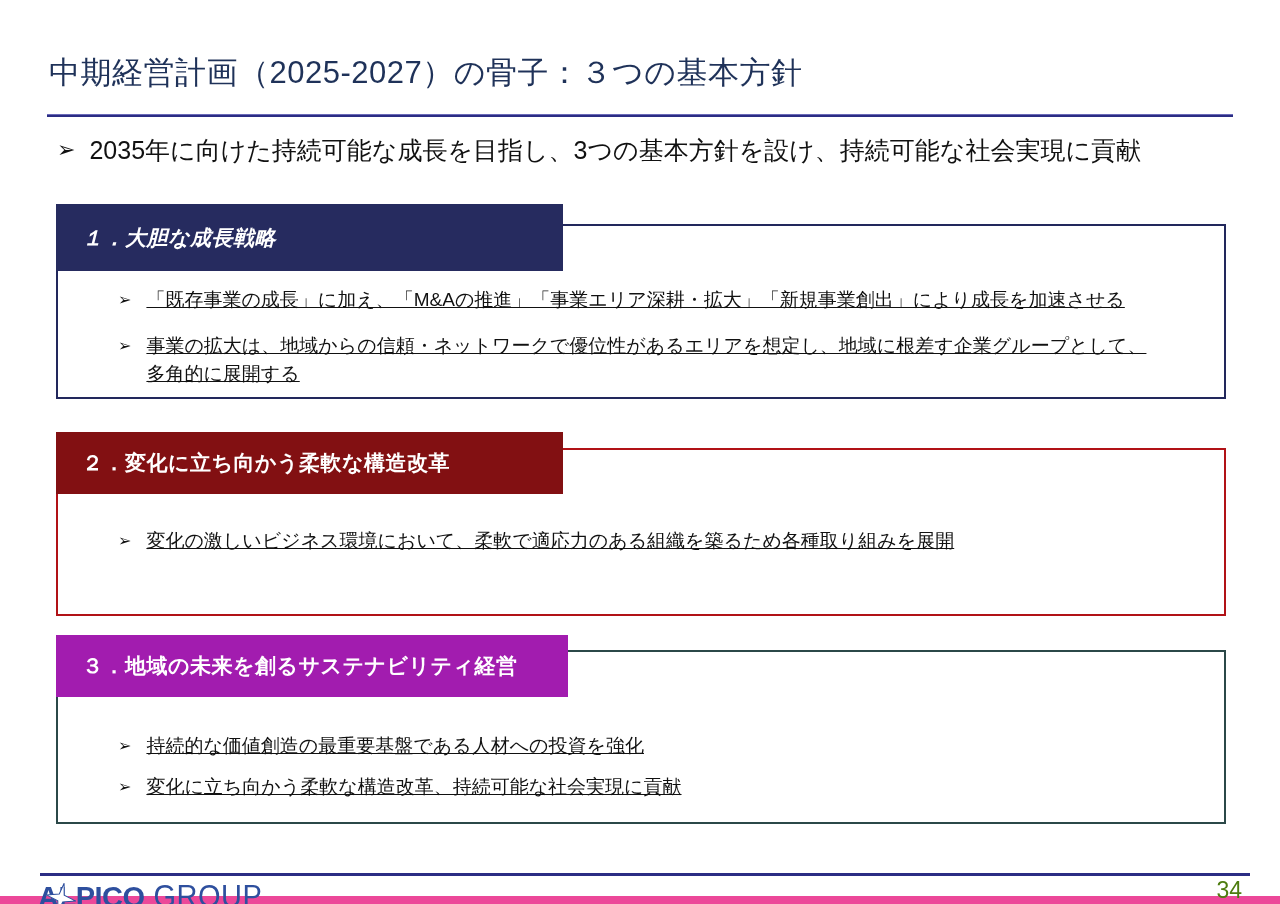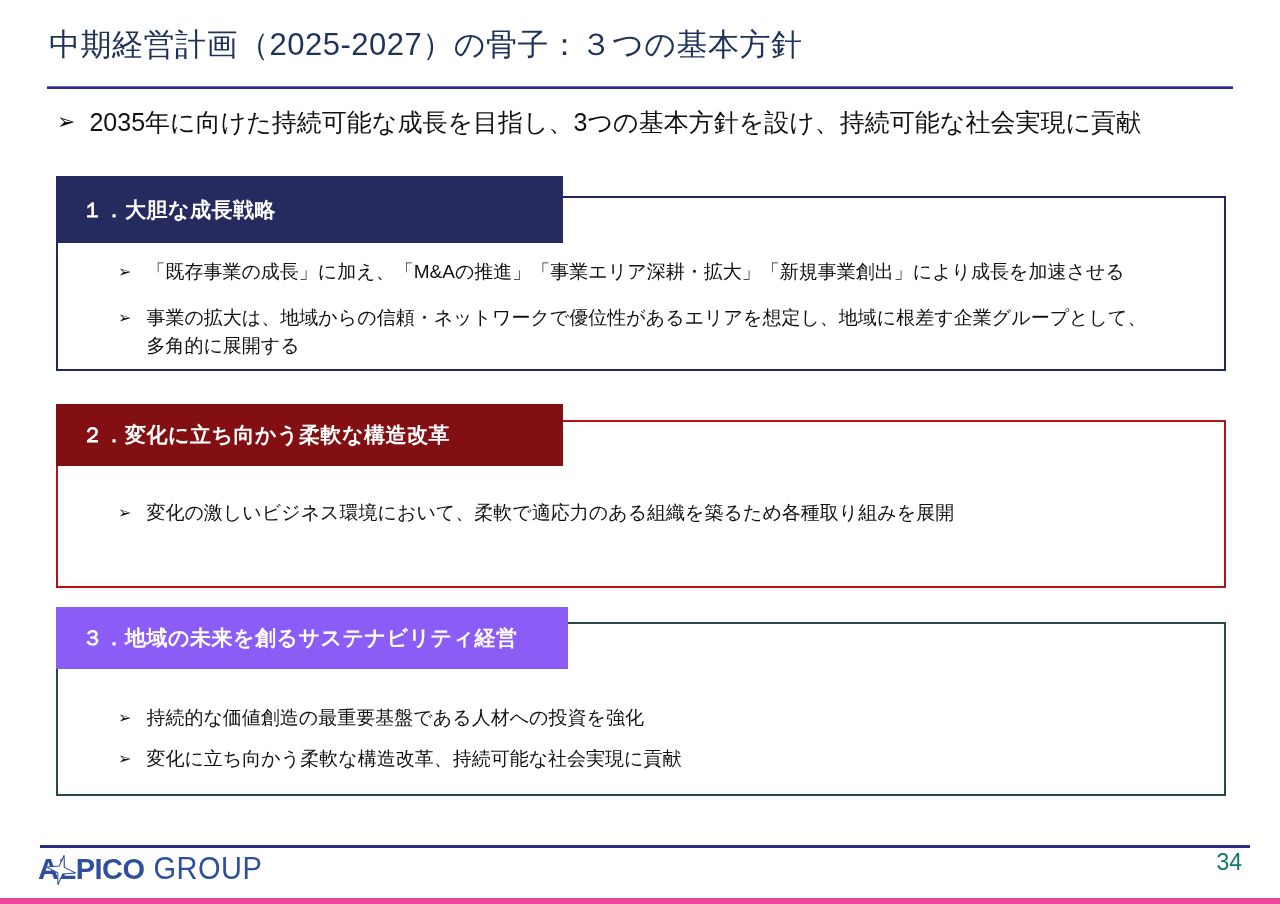--- a/index.html
+++ b/index.html
@@ -6,21 +6,22 @@
   html, body { width: 1280px; height: 904px; }
   body {
     font-family: "Liberation Sans", "DejaVu Sans", sans-serif;
     background: #ffffff;
     position: relative;
     overflow: hidden;
     color: #1a1a1a;
   }
   .slide {
     position: absolute; inset: 0;
-    border-bottom: 6px solid #ec4899;
+    border-bottom: 8px solid #ec4899;
+    margin-top: 28px;
   }
 
   
   .title {
     position: absolute; left: 49px; top: 24px;
     font-size: 31px; font-weight: 500;
     color: #1f3259; letter-spacing: 0.5px;
     white-space: nowrap;
   }
   .title-rule {
@@ -46,43 +47,43 @@
   .outline.teal { border: 2px solid #2b4848; }
 
   .head {
     position: absolute; left: 56px; z-index: 2;
     display: flex; align-items: center;
     padding-left: 26px;
     color: #ffffff; font-weight: bold; font-size: 21px;
     letter-spacing: 0.5px;
     white-space: nowrap;
   }
-  .head.navy { background: #262b5f; }
+  .head.navy { background: #262b5f; font-style: italic; }
   .head.red  { background: #821012; }
-  .head.teal { background: #8b5cf6; }
+  .head.teal { background: #a21caf; }
 
   .bullet-row {
     position: absolute; z-index: 2;
     display: flex; align-items: flex-start;
     font-size: 19px; line-height: 1.45; color: #111;
   }
   .bullet-row .arr {
     flex: 0 0 auto;
     font-size: 16px; margin: 2px 15px 0 0; color: #111;
   }
-  .bullet-row .txt { max-width: 1015px; }
+  .bullet-row .txt { max-width: 1015px; text-decoration: underline; }
 
   
   .footer-rule {
     position: absolute; left: 40px; top: 845px;
     width: 1210px; height: 3px; background: #2b2d84;
   }
   .page-number {
     position: absolute; right: 38px; top: 849px;
-    font-size: 23px; color: #0f766e;
+    font-size: 23px; color: #4d7c0f;
   }
   .logo {
     position: absolute; left: 38px; top: 853px;
     display: flex; align-items: baseline;
     color: #2e4f9e;
   }
   .logo .brand {
     font-size: 29px; font-weight: bold; letter-spacing: -0.5px;
     position: relative;
   }

